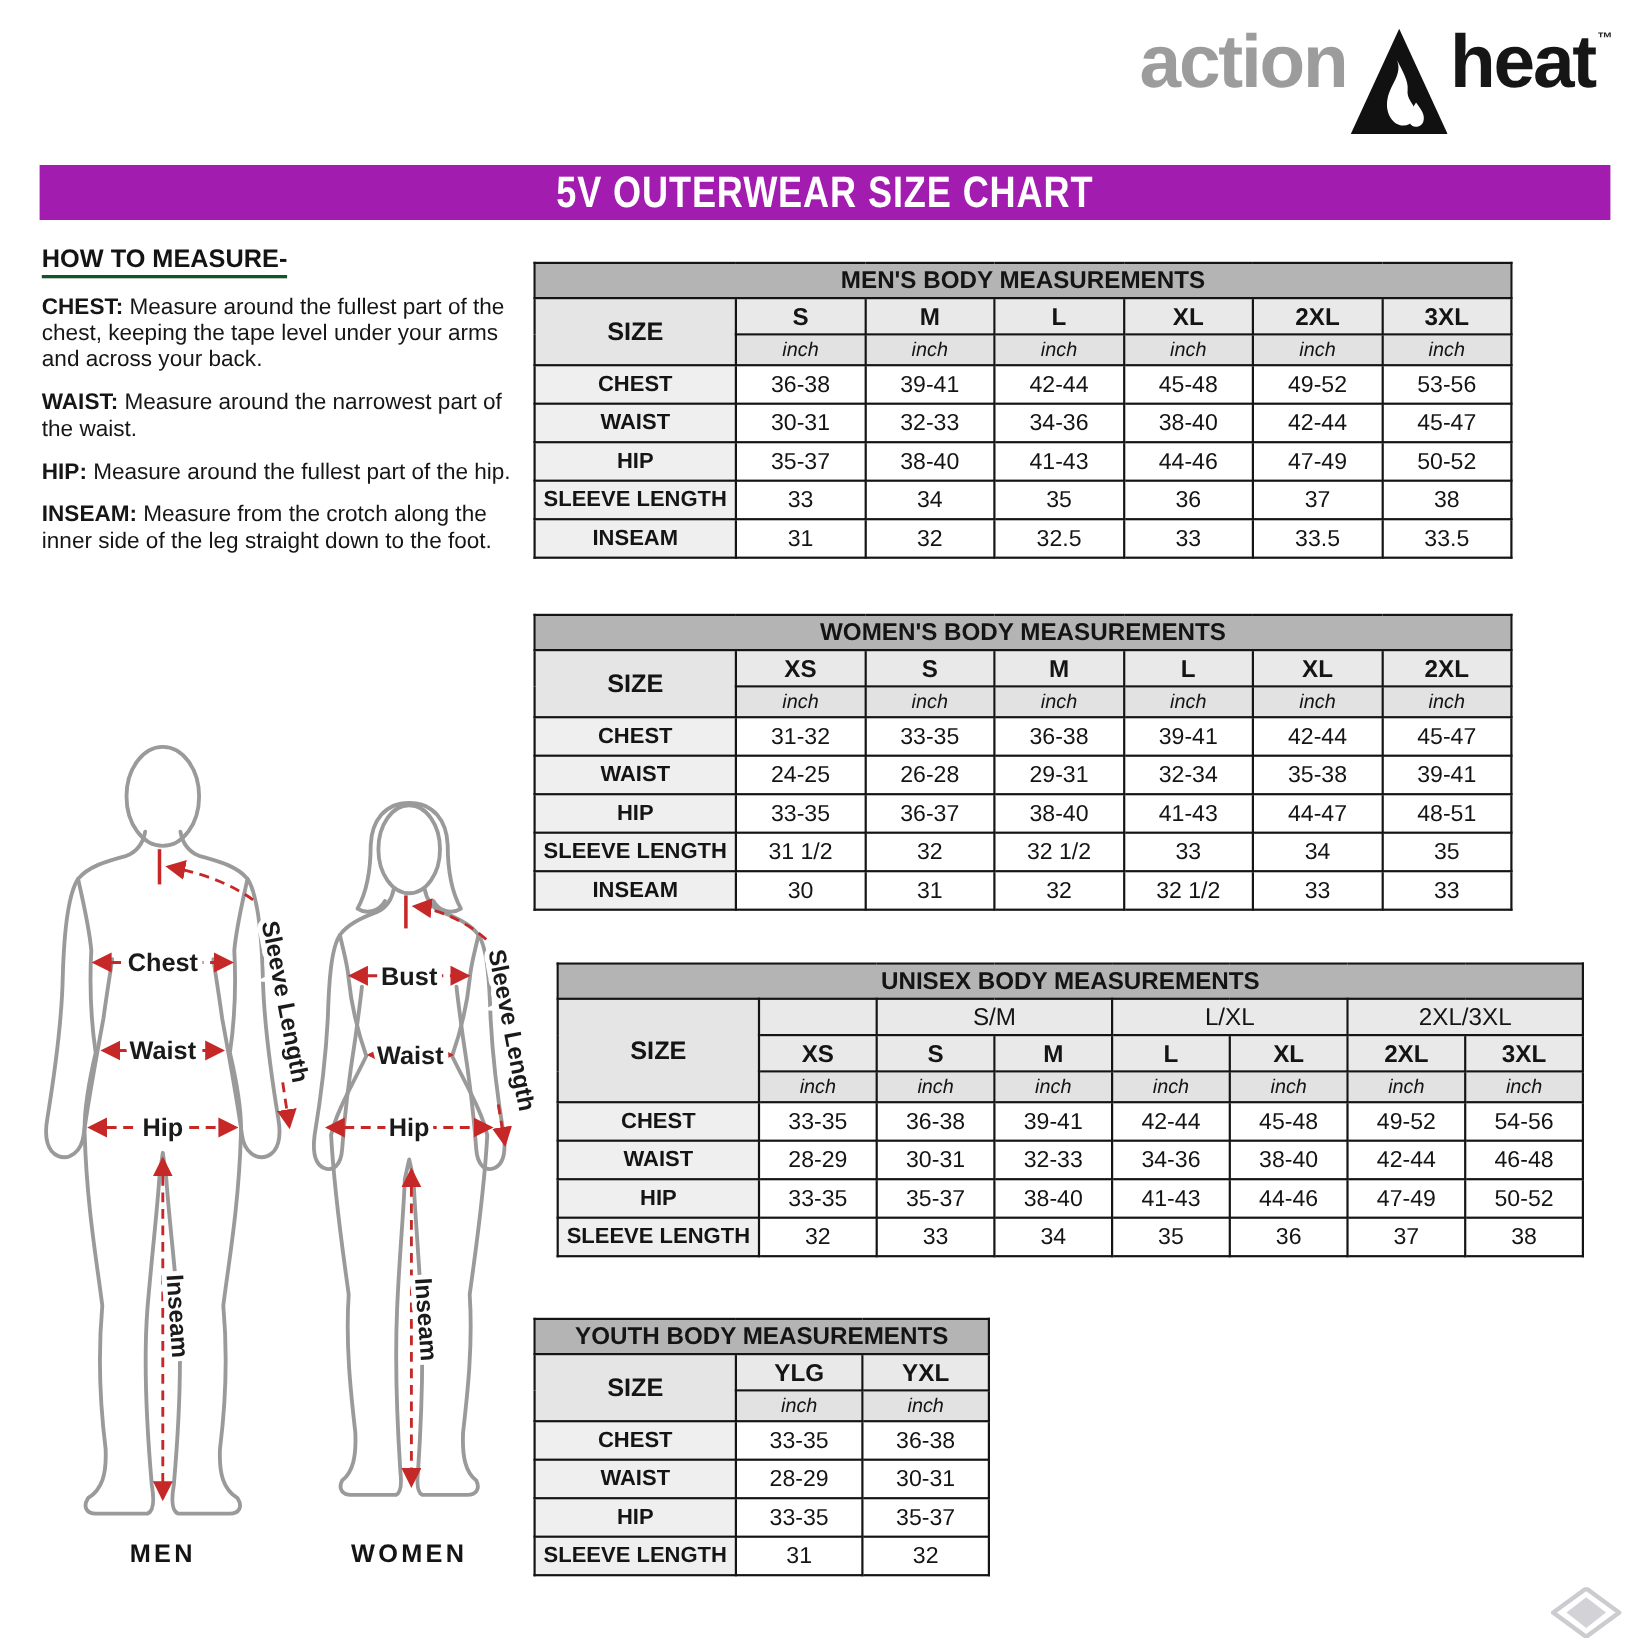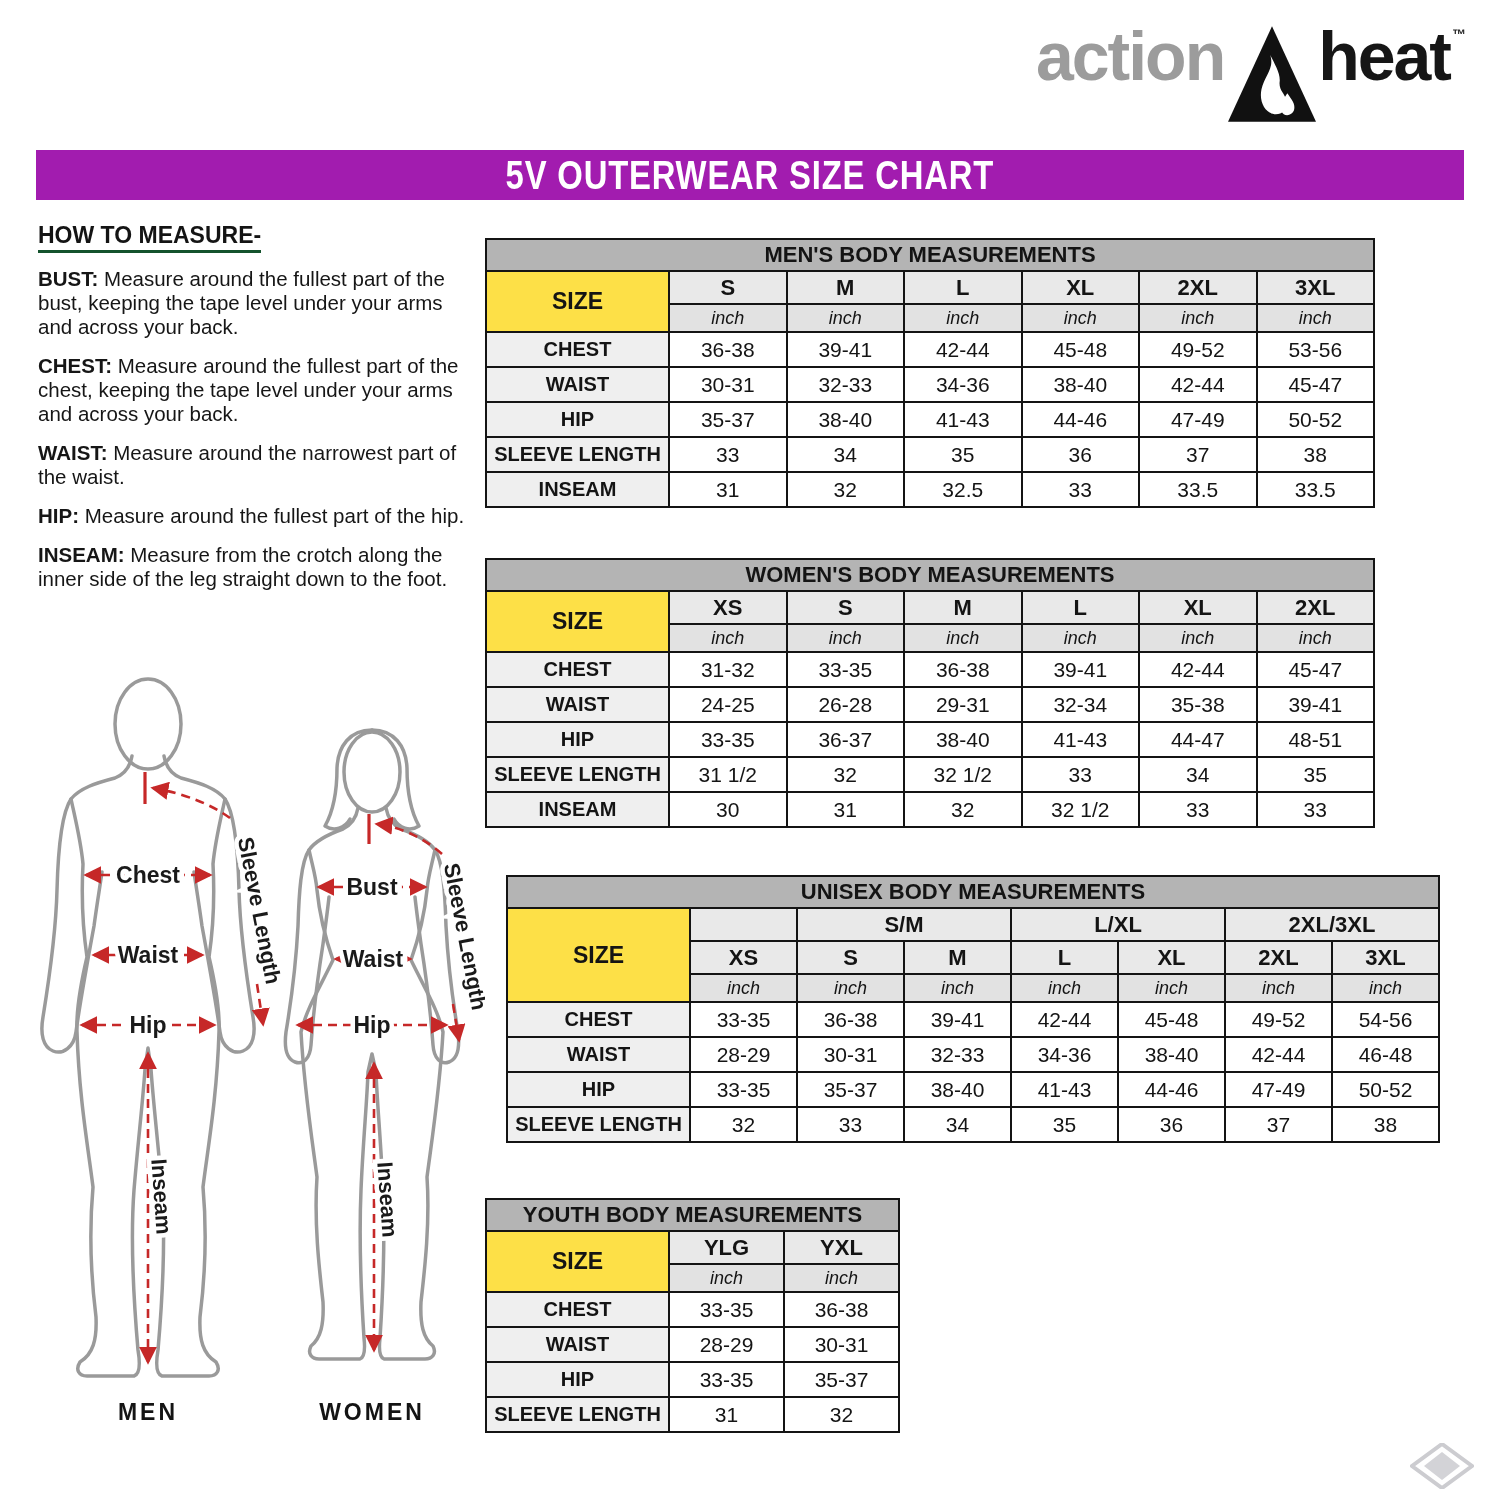--- a/index.html
+++ b/index.html
@@ -25,22 +25,22 @@
               border-bottom:3px solid #14532d;padding-bottom:1px}
   .measure{font-size:20.5px;line-height:1.17;margin:0 0 15px;color:#161616}
   .measure b{font-weight:bold}
 
   
   .tblwrap{position:absolute}
   .sz-table{width:100%;border-collapse:collapse;border:1px solid #a3a3a3;table-layout:fixed}
   .sz-table td{border:2px solid #141414;text-align:center;vertical-align:middle;
                padding:0;white-space:nowrap;overflow:hidden}
   td.tt  {background:#b4b4b4;font-weight:bold;font-size:22px;height:30px}
-  td.grp {background:#e9e9e9;font-weight:bold;font-size:22px;height:31px}
-  td.szc {background:#fde047;font-weight:bold;font-size:23px}
+  td.grp {background:#e9e9e9;font-weight:normal;font-size:22px;height:31px}
+  td.szc {background:#e5e5e5;font-weight:bold;font-size:23px}
   td.szl {background:#e9e9e9;font-weight:bold;font-size:22px;height:31px}
   td.inch{background:#e2e2e2;font-style:italic;font-size:18px;height:26px;font-family:"Liberation Sans",sans-serif}
   td.rl  {background:#efefef;font-weight:bold;font-size:20px;height:33px}
   td.dv  {background:#ffffff;font-size:21px;height:33px}
 
   
   .figures{position:absolute;left:30px;top:672px;width:455px;height:775px}
   .body-line{fill:none;stroke:#9a9a9a;stroke-width:3.5;stroke-linecap:round;stroke-linejoin:round}
   .dash{fill:none;stroke:#c62828;stroke-width:2.6;stroke-dasharray:9 6}
   .tick{stroke:#c62828;stroke-width:3.2}
@@ -67,21 +67,20 @@
   <span class="word-h">heat</span>
   <span class="tm">™</span>
 </div>
 
 <div class="banner">
   <span>5V OUTERWEAR SIZE CHART</span>
 </div>
 
 <div class="howto">
   <div class="howto-head">HOW TO MEASURE-</div>
-  <p class="measure"><b>BUST:</b><span> Measure around the fullest part of the bust, keeping the tape level under your arms and across your back.</span></p>
   <p class="measure"><b>CHEST:</b><span> Measure around the fullest part of the chest, keeping the tape level under your arms and across your back.</span></p>
   <p class="measure"><b>WAIST:</b><span> Measure around the narrowest part of the waist.</span></p>
   <p class="measure"><b>HIP:</b><span> Measure around the fullest part of the hip.</span></p>
   <p class="measure"><b>INSEAM:</b><span> Measure from the crotch along the inner side of the leg straight down to the foot.</span></p>
 </div>
 
 <div class="figures">
 <svg width="455" height="775" viewBox="0 0 455 775">
   <defs>
     <marker id="arr" viewBox="0 0 10 10" refX="8.5" refY="5" markerWidth="7" markerHeight="7" orient="auto-start-reverse">

